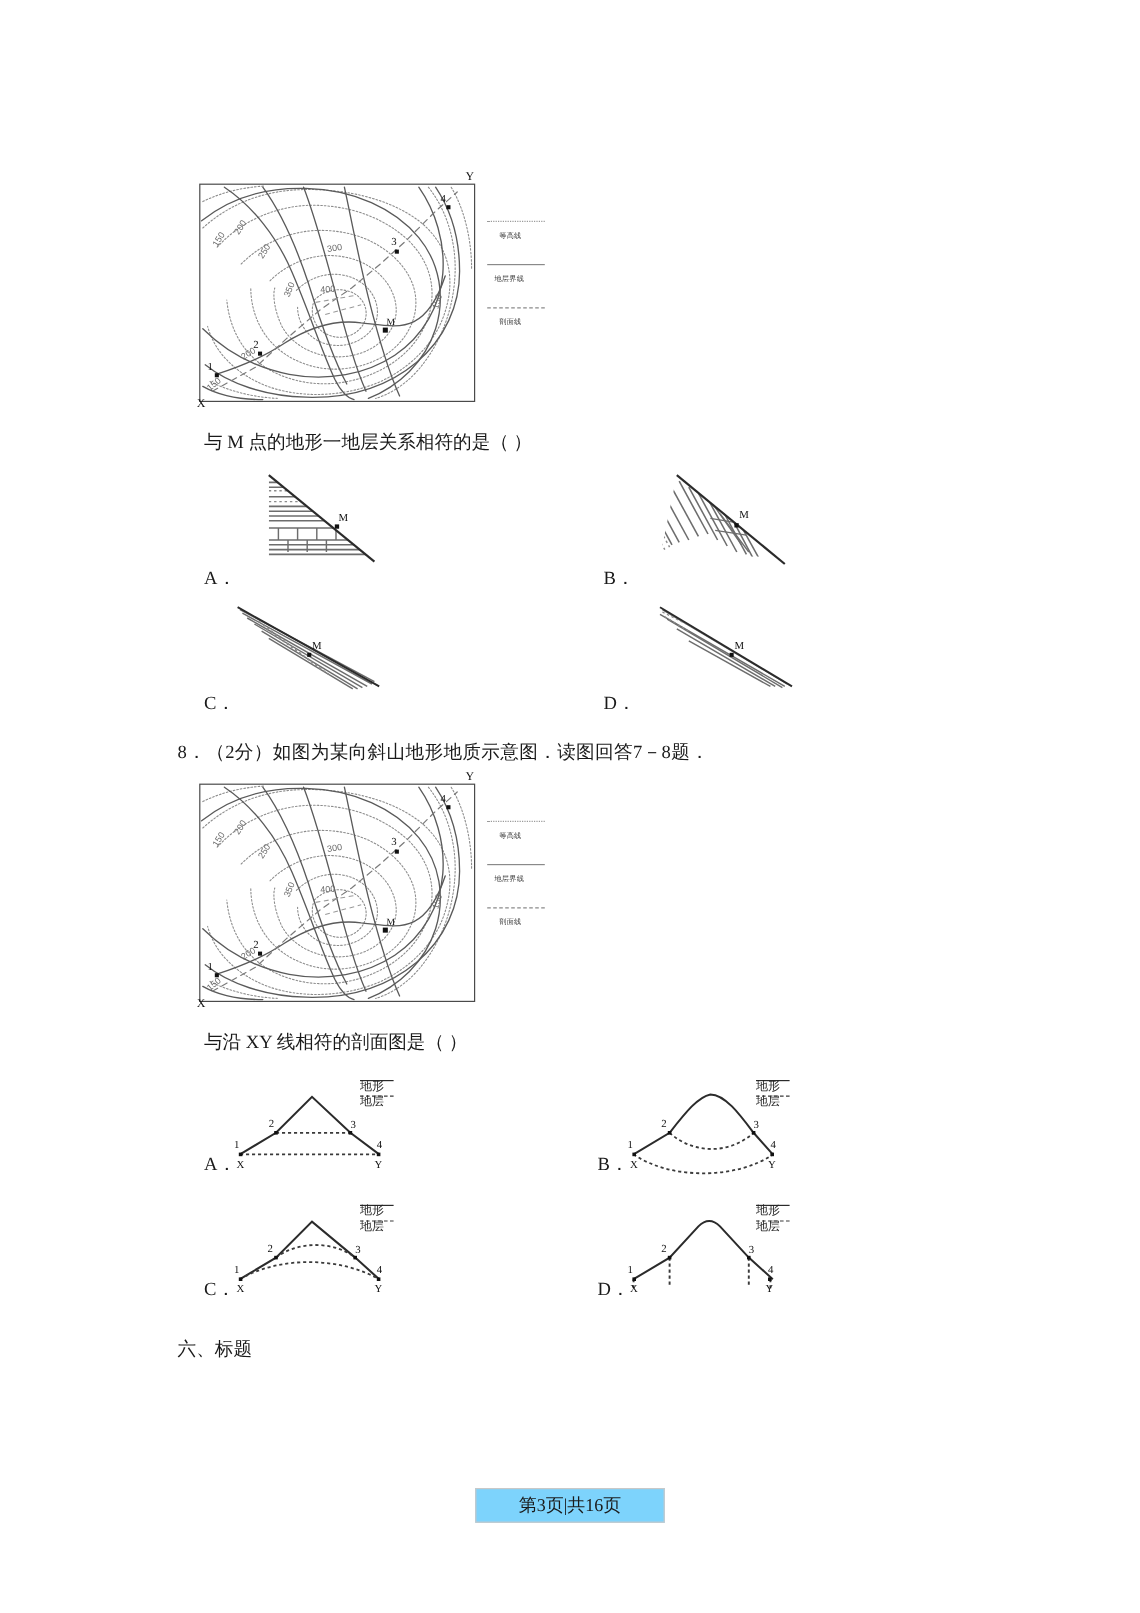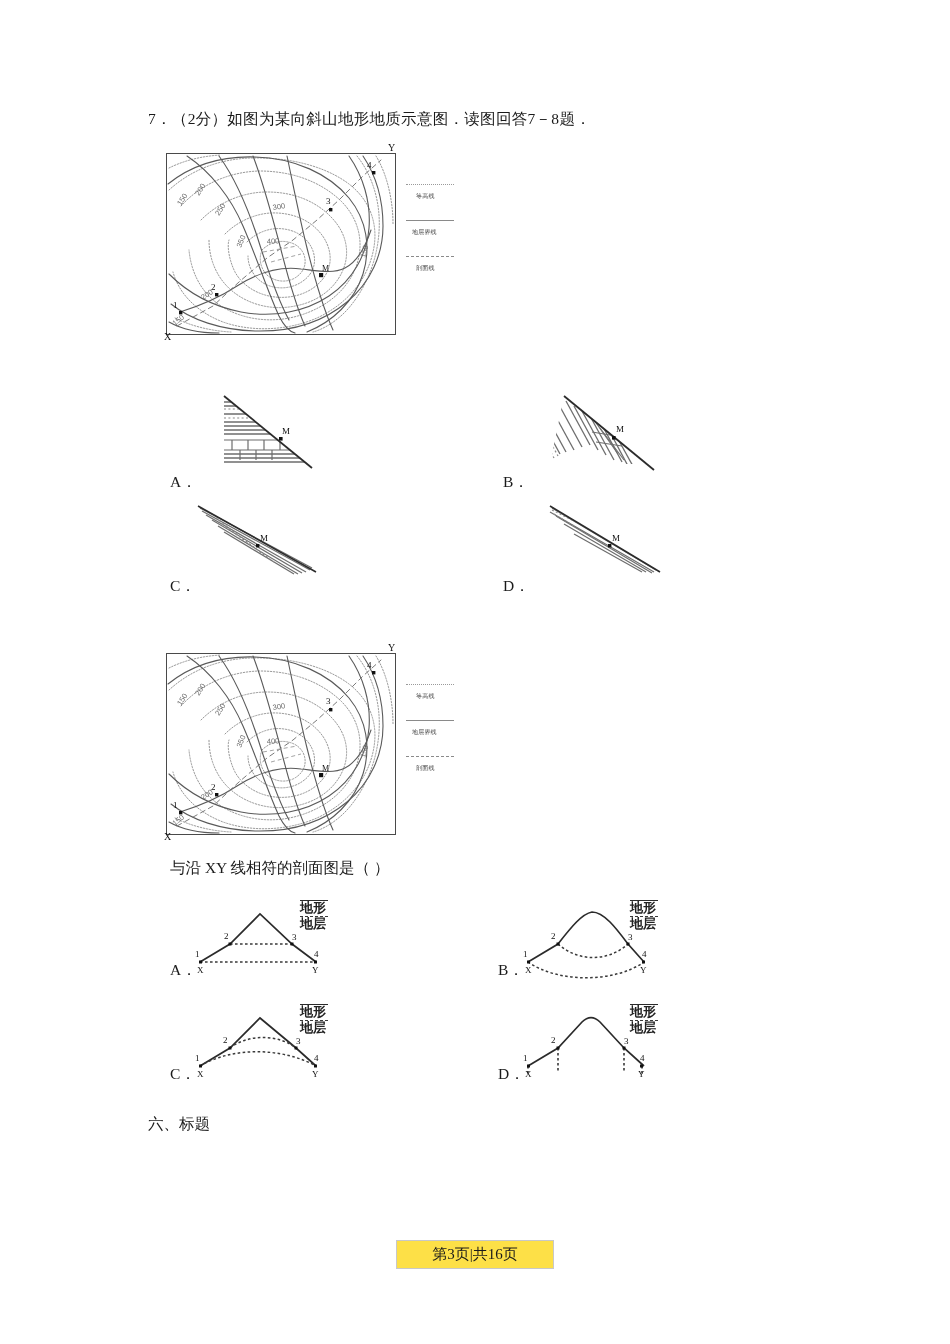--- a/index.html
+++ b/index.html
@@ -48,21 +48,21 @@
     position: absolute;
     left: 0;
     width: 950px;
     text-align: center;
     font-size: 15px;
   }
   .footer-box {
     display: inline-block;
     border: 1px solid #c8c8c8;
     padding: 4px 35px;
-    background: #fde047;
+    background: #7dd3fc;
   }
   .map-fig {
     position: absolute;
   }
   .map-frame {
     position: absolute;
     border: 1px solid #4a4a4a;
     background: #fff;
   }
   svg { display: block; overflow: visible; }
@@ -81,34 +81,32 @@
     color: #111;
   }
   .opt-fig { position: absolute; }
   .ptlabel {
     font-size: 9px;
     font-family: "Liberation Serif", serif;
     fill: #111;
   }
   .minilegend {
     position: absolute;
-    font-size: 13px;
+    font-size: 10px;
     font-family: "Liberation Sans", sans-serif;
     color: #222;
     line-height: 1.05;
     white-space: nowrap;
-    font-weight: bold;
   }
 </style>
 </head>
 <body>
 
 <div class="page">
 
-  <div class="q-line" style="left:148px; top:108px;">7．（2分）如图为某向斜山地形地质示意图．读图回答7－8题．</div>
 
   <div class="map-fig" style="left:160px; top:148px; width:300px; height:200px;">
     <div class="map-frame" style="left:6px; top:5px; width:228px; height:180px;">
       <svg width="228" height="180" viewBox="0 0 228 180">
 
         <g fill="none" stroke="#8c8c8c" stroke-width="0.9" stroke-dasharray="1.4 1.6" stroke-linecap="round">
           <path d="M2,36 C24,16 52,5 84,4 C122,3 158,12 182,30 C204,47 212,72 206,98 C200,126 180,150 150,164 C120,177 84,178 56,168 C30,158 12,140 6,118"></path>
           <path d="M14,52 C34,30 62,18 92,17 C126,17 154,28 174,47 C192,65 197,88 190,110 C182,134 162,152 134,161 C106,170 76,166 54,152 C34,139 24,118 22,96"></path>
           <path d="M34,66 C52,48 76,38 100,38 C128,38 150,48 165,64 C180,80 183,99 176,116 C168,135 150,148 128,152 C104,157 80,150 64,136 C49,123 42,104 42,86"></path>
           <path d="M58,80 C72,66 92,58 110,59 C132,60 148,70 157,84 C166,99 165,114 155,126 C144,139 126,145 108,143 C90,141 75,131 68,118 C62,106 60,92 62,86"></path>
@@ -173,20 +171,21 @@
     <div class="axis-lbl" style="left:4px; top:183px;">X</div>
 
     <div style="position:absolute; left:246px; top:36px; width:48px; height:0; border-top:1px dotted #9a9a9a;"></div>
     <div class="legend-txt" style="left:256px; top:44px;">等高线</div>
     <div style="position:absolute; left:246px; top:72px; width:48px; height:0; border-top:1px solid #8a8a8a;"></div>
     <div class="legend-txt" style="left:252px; top:80px;">地层界线</div>
     <div style="position:absolute; left:246px; top:108px; width:48px; height:0; border-top:1.2px dashed #8a8a8a;"></div>
     <div class="legend-txt" style="left:256px; top:116px;">剖面线</div>
   </div>
 
+  <div class="sub-q" style="left:170px; top:358px;">与 M 点的地形一地层关系相符的是（      ）</div>
 
   <div class="opt-fig" style="left:190px; top:392px; width:150px; height:80px;">
     <svg width="150" height="80" viewBox="0 0 150 80">
       <defs>
         <clipPath id="clipA7">
             <path d="M34,4 L118,72 L34,72 Z"></path>
           </clipPath>
       </defs>
       <g clip-path="url(#clipA7)">
         <g stroke="#6d6d6d" stroke-width="1.3">
@@ -301,20 +300,21 @@
         <path d="M22,10 L46,22"></path>
         <path d="M24,14 L44,26"></path>
       </g>
       <line x1="20" y1="6" x2="130" y2="72" stroke="#2b2b2b" stroke-width="1.6"></line>
       <rect x="78" y="44" width="3.4" height="3.4" fill="#111"></rect>
       <text class="ptlabel" x="82" y="41">M</text>
     </svg>
   </div>
   <div class="opt-letter" style="left:503px; top:576px;">D．</div>
 
+  <div class="q-line" style="left:148px; top:617px;">8．（2分）如图为某向斜山地形地质示意图．读图回答7－8题．</div>
 
   <div class="map-fig" style="left:160px; top:648px; width:300px; height:200px;">
     <div class="map-frame" style="left:6px; top:5px; width:228px; height:180px;">
       <svg width="228" height="180" viewBox="0 0 228 180">
         <g fill="none" stroke="#8c8c8c" stroke-width="0.9" stroke-dasharray="1.4 1.6" stroke-linecap="round">
           <path d="M2,36 C24,16 52,5 84,4 C122,3 158,12 182,30 C204,47 212,72 206,98 C200,126 180,150 150,164 C120,177 84,178 56,168 C30,158 12,140 6,118"></path>
           <path d="M14,52 C34,30 62,18 92,17 C126,17 154,28 174,47 C192,65 197,88 190,110 C182,134 162,152 134,161 C106,170 76,166 54,152 C34,139 24,118 22,96"></path>
           <path d="M34,66 C52,48 76,38 100,38 C128,38 150,48 165,64 C180,80 183,99 176,116 C168,135 150,148 128,152 C104,157 80,150 64,136 C49,123 42,104 42,86"></path>
           <path d="M58,80 C72,66 92,58 110,59 C132,60 148,70 157,84 C166,99 165,114 155,126 C144,139 126,145 108,143 C90,141 75,131 68,118 C62,106 60,92 62,86"></path>
           <path d="M80,88 C90,78 104,73 117,75 C132,77 142,86 146,97 C150,109 146,120 136,127 C125,135 110,136 98,130 C87,124 81,113 81,102"></path>

